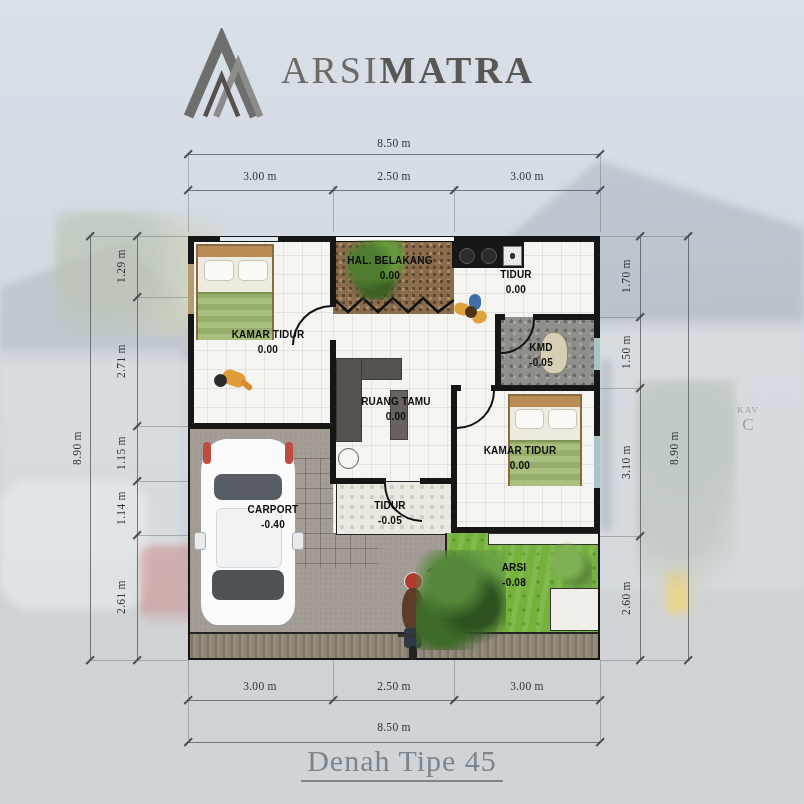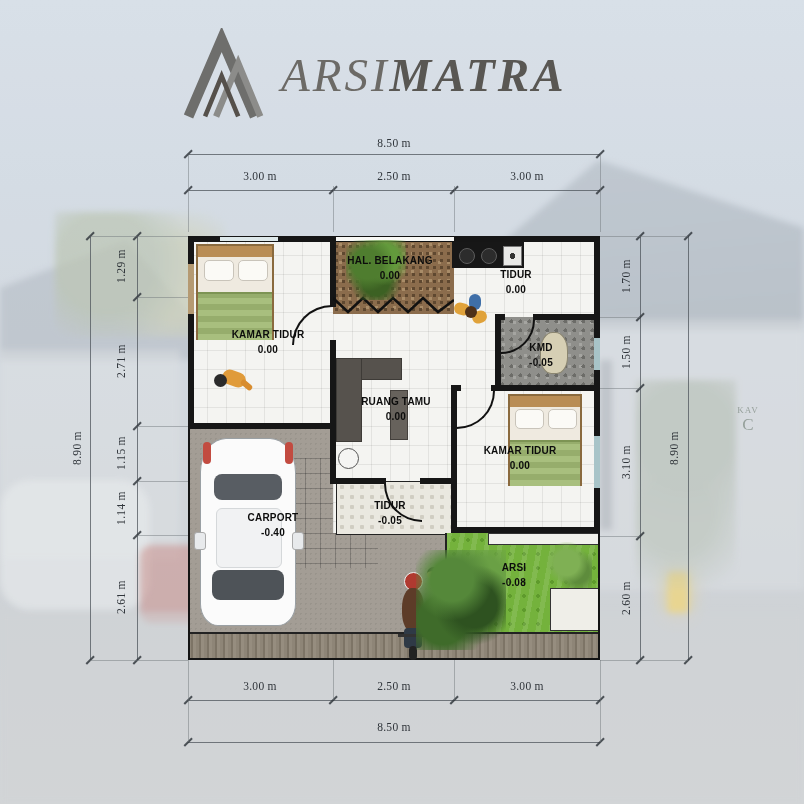--- a/index.html
+++ b/index.html
@@ -26,21 +26,21 @@
   .stone{background-color:#8f8f8b;background-image:radial-gradient(#6c6c68 2px,transparent 2px),radial-gradient(#a5a5a1 1.5px,transparent 1.5px);background-size:9px 9px,11px 11px;}
   .teras-floor{background-color:#eae8e0;background-image:radial-gradient(#d0cdc2 2px,transparent 2.5px);background-size:10px 10px;border:1.5px solid #222;}
   .grass{background-color:#74b23c;background-image:repeating-linear-gradient(100deg,rgba(255,255,255,.10) 0 5px,transparent 5px 13px),radial-gradient(#5e9a2c 2px,transparent 2px);background-size:auto,14px 14px;}
   .deck{background:repeating-linear-gradient(90deg,#8e8577 0 3px,#7d7466 3px 5px,#968d7f 5px 8px);}
   .grid-pave{background-image:linear-gradient(rgba(40,40,40,.28) 1px,transparent 1px),linear-gradient(90deg,rgba(40,40,40,.28) 1px,transparent 1px);background-size:15px 15px;}
   .arc{position:absolute;border:0 solid #111;}
   .rlabel{position:absolute;transform:translate(-50%,-50%);text-align:center;font-family:"Liberation Sans",sans-serif;font-size:10px;font-weight:bold;color:#0c0c0c;line-height:1.45;letter-spacing:.2px;white-space:nowrap;z-index:30;}
   .rlabel span{display:block;}
   .window{position:absolute;}
   
-  .brand{font-size:47px;letter-spacing:3px;color:#6c6a66;white-space:nowrap;font-style:italic;}
+  .brand{font-size:38px;letter-spacing:3px;color:#6c6a66;white-space:nowrap;}
   .brand b{color:#595753;}
   .tagline{font-family:"DejaVu Serif",serif;font-style:italic;font-size:18px;letter-spacing:2.5px;color:#4c4c4a;}
   
   .title{position:absolute;left:0;top:744px;width:100%;text-align:center;}
   .title span{display:inline-block;font-size:30px;color:#79858f;border-bottom:2.5px solid #79858f;padding:0 6px 2px 6px;letter-spacing:1px;}
   .sign{position:absolute;left:726px;top:406px;width:44px;text-align:center;color:#8f9a94;opacity:.9;line-height:1.1;}
   .sign .l1{font-size:9px;letter-spacing:1px;}
   .sign .l2{font-size:17px;}
 </style>
 </head>
@@ -294,24 +294,27 @@
       <span>0.00</span>
     </div>
     <div class="rlabel" style="left:332px;top:222px;">
       <span>KAMAR TIDUR</span>
       <span>0.00</span>
     </div>
     <div class="rlabel" style="left:202px;top:277px;">
       <span>TIDUR</span>
       <span>-0.05</span>
     </div>
-    <div class="rlabel" style="left:85px;top:289px;">
+    <div class="rlabel" style="left:85px;top:281px;">
       <span>CARPORT</span>
       <span>-0.40</span>
     </div>
     <div class="rlabel" style="left:326px;top:339px;">
       <span>ARSI</span>
       <span>-0.08</span>
     </div>
   </div>
 
+  <div class="title">
+    <span>Denah Tipe 45</span>
+  </div>
 
 </div>
 
 </body></html>

